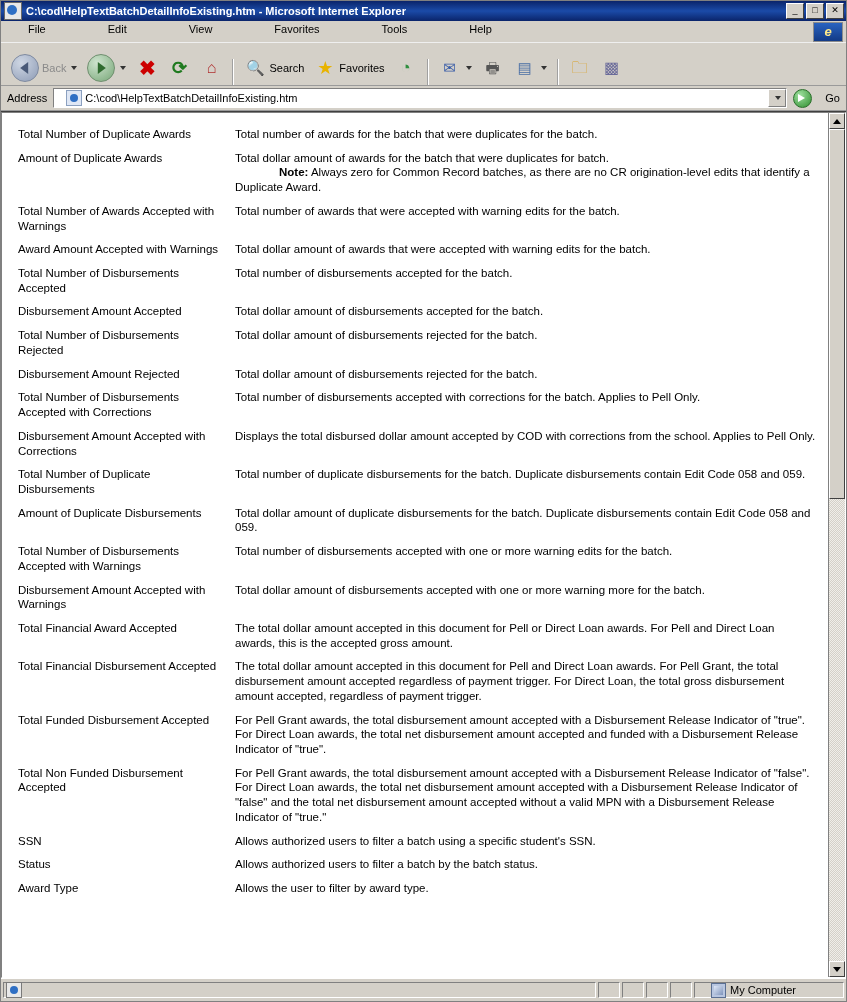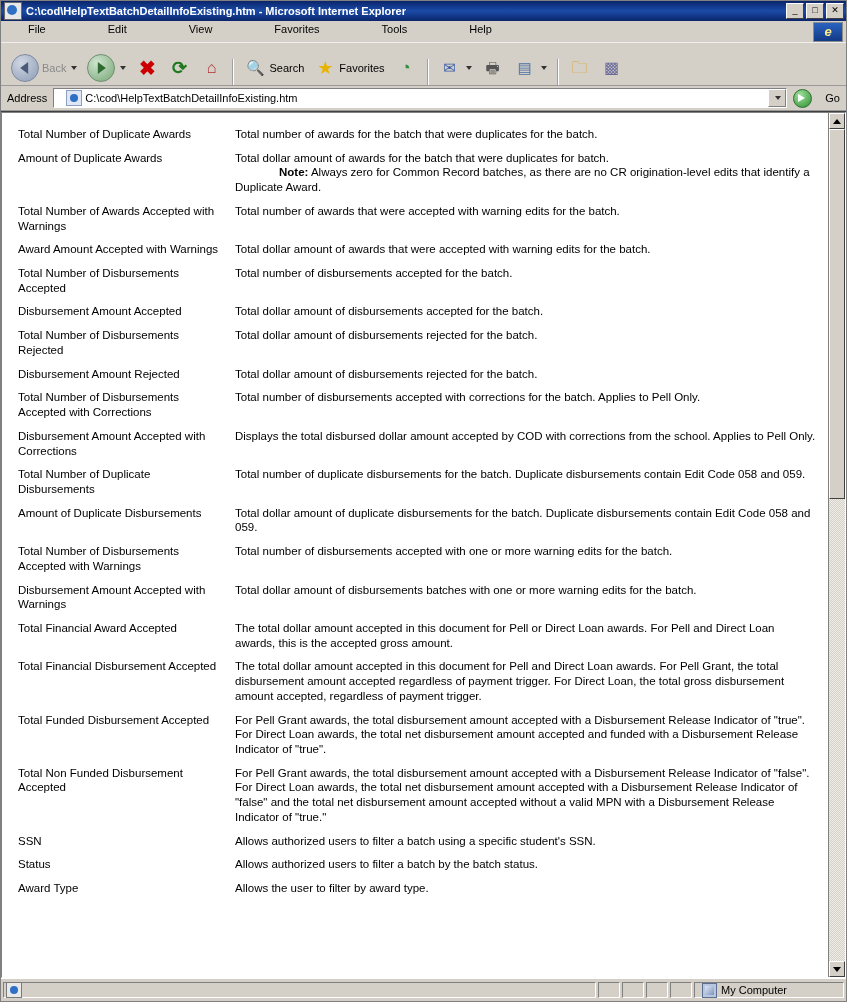--- a/index.html
+++ b/index.html
@@ -318,21 +318,21 @@
   .st-cell {
     border: 1px solid;
     border-color: #808080 #ffffff #ffffff #808080;
     height: 16px;
     box-sizing: border-box;
   }
   .st-main { flex: 1; display: flex; align-items: center; padding-left: 2px; }
   .st-zone {
     width: 150px;
     display: flex; align-items: center; gap: 4px;
-    padding-left: 7px;
+    padding-left: 16px;
   }
   .st-small { width: 22px; }
   .st-txt { font-size: 11px; color: #000; }
   .zone-ico {
     width: 13px; height: 13px;
     background: #b8c6e0;
     border: 1px solid #5a6f92;
     position: relative;
   }
   .zone-ico::after {
@@ -505,21 +505,21 @@
           <tr>
             <td class="term">Amount of Duplicate Disbursements</td>
             <td class="def">Total dollar amount of duplicate disbursements for the batch. Duplicate disbursements contain Edit Code 058 and 059.</td>
           </tr>
           <tr>
             <td class="term">Total Number of Disbursements Accepted with Warnings</td>
             <td class="def">Total number of disbursements accepted with one or more warning edits for the batch.</td>
           </tr>
           <tr>
             <td class="term">Disbursement Amount Accepted with Warnings</td>
-            <td class="def">Total dollar amount of disbursements batches with one or more warning edits for the batch.</td>
+            <td class="def">Total dollar amount of disbursements accepted with one or more warning more for the batch.</td>
           </tr>
           <tr>
             <td class="term">Total Financial Award Accepted</td>
             <td class="def">The total dollar amount accepted in this document for Pell or Direct Loan awards. For Pell and Direct Loan awards, this is the accepted gross amount.</td>
           </tr>
           <tr>
             <td class="term">Total Financial Disbursement Accepted</td>
             <td class="def">The total dollar amount accepted in this document for Pell and Direct Loan awards. For Pell Grant, the total disbursement amount accepted regardless of payment trigger. For Direct Loan, the total gross disbursement amount accepted, regardless of payment trigger.</td>
           </tr>
           <tr>

